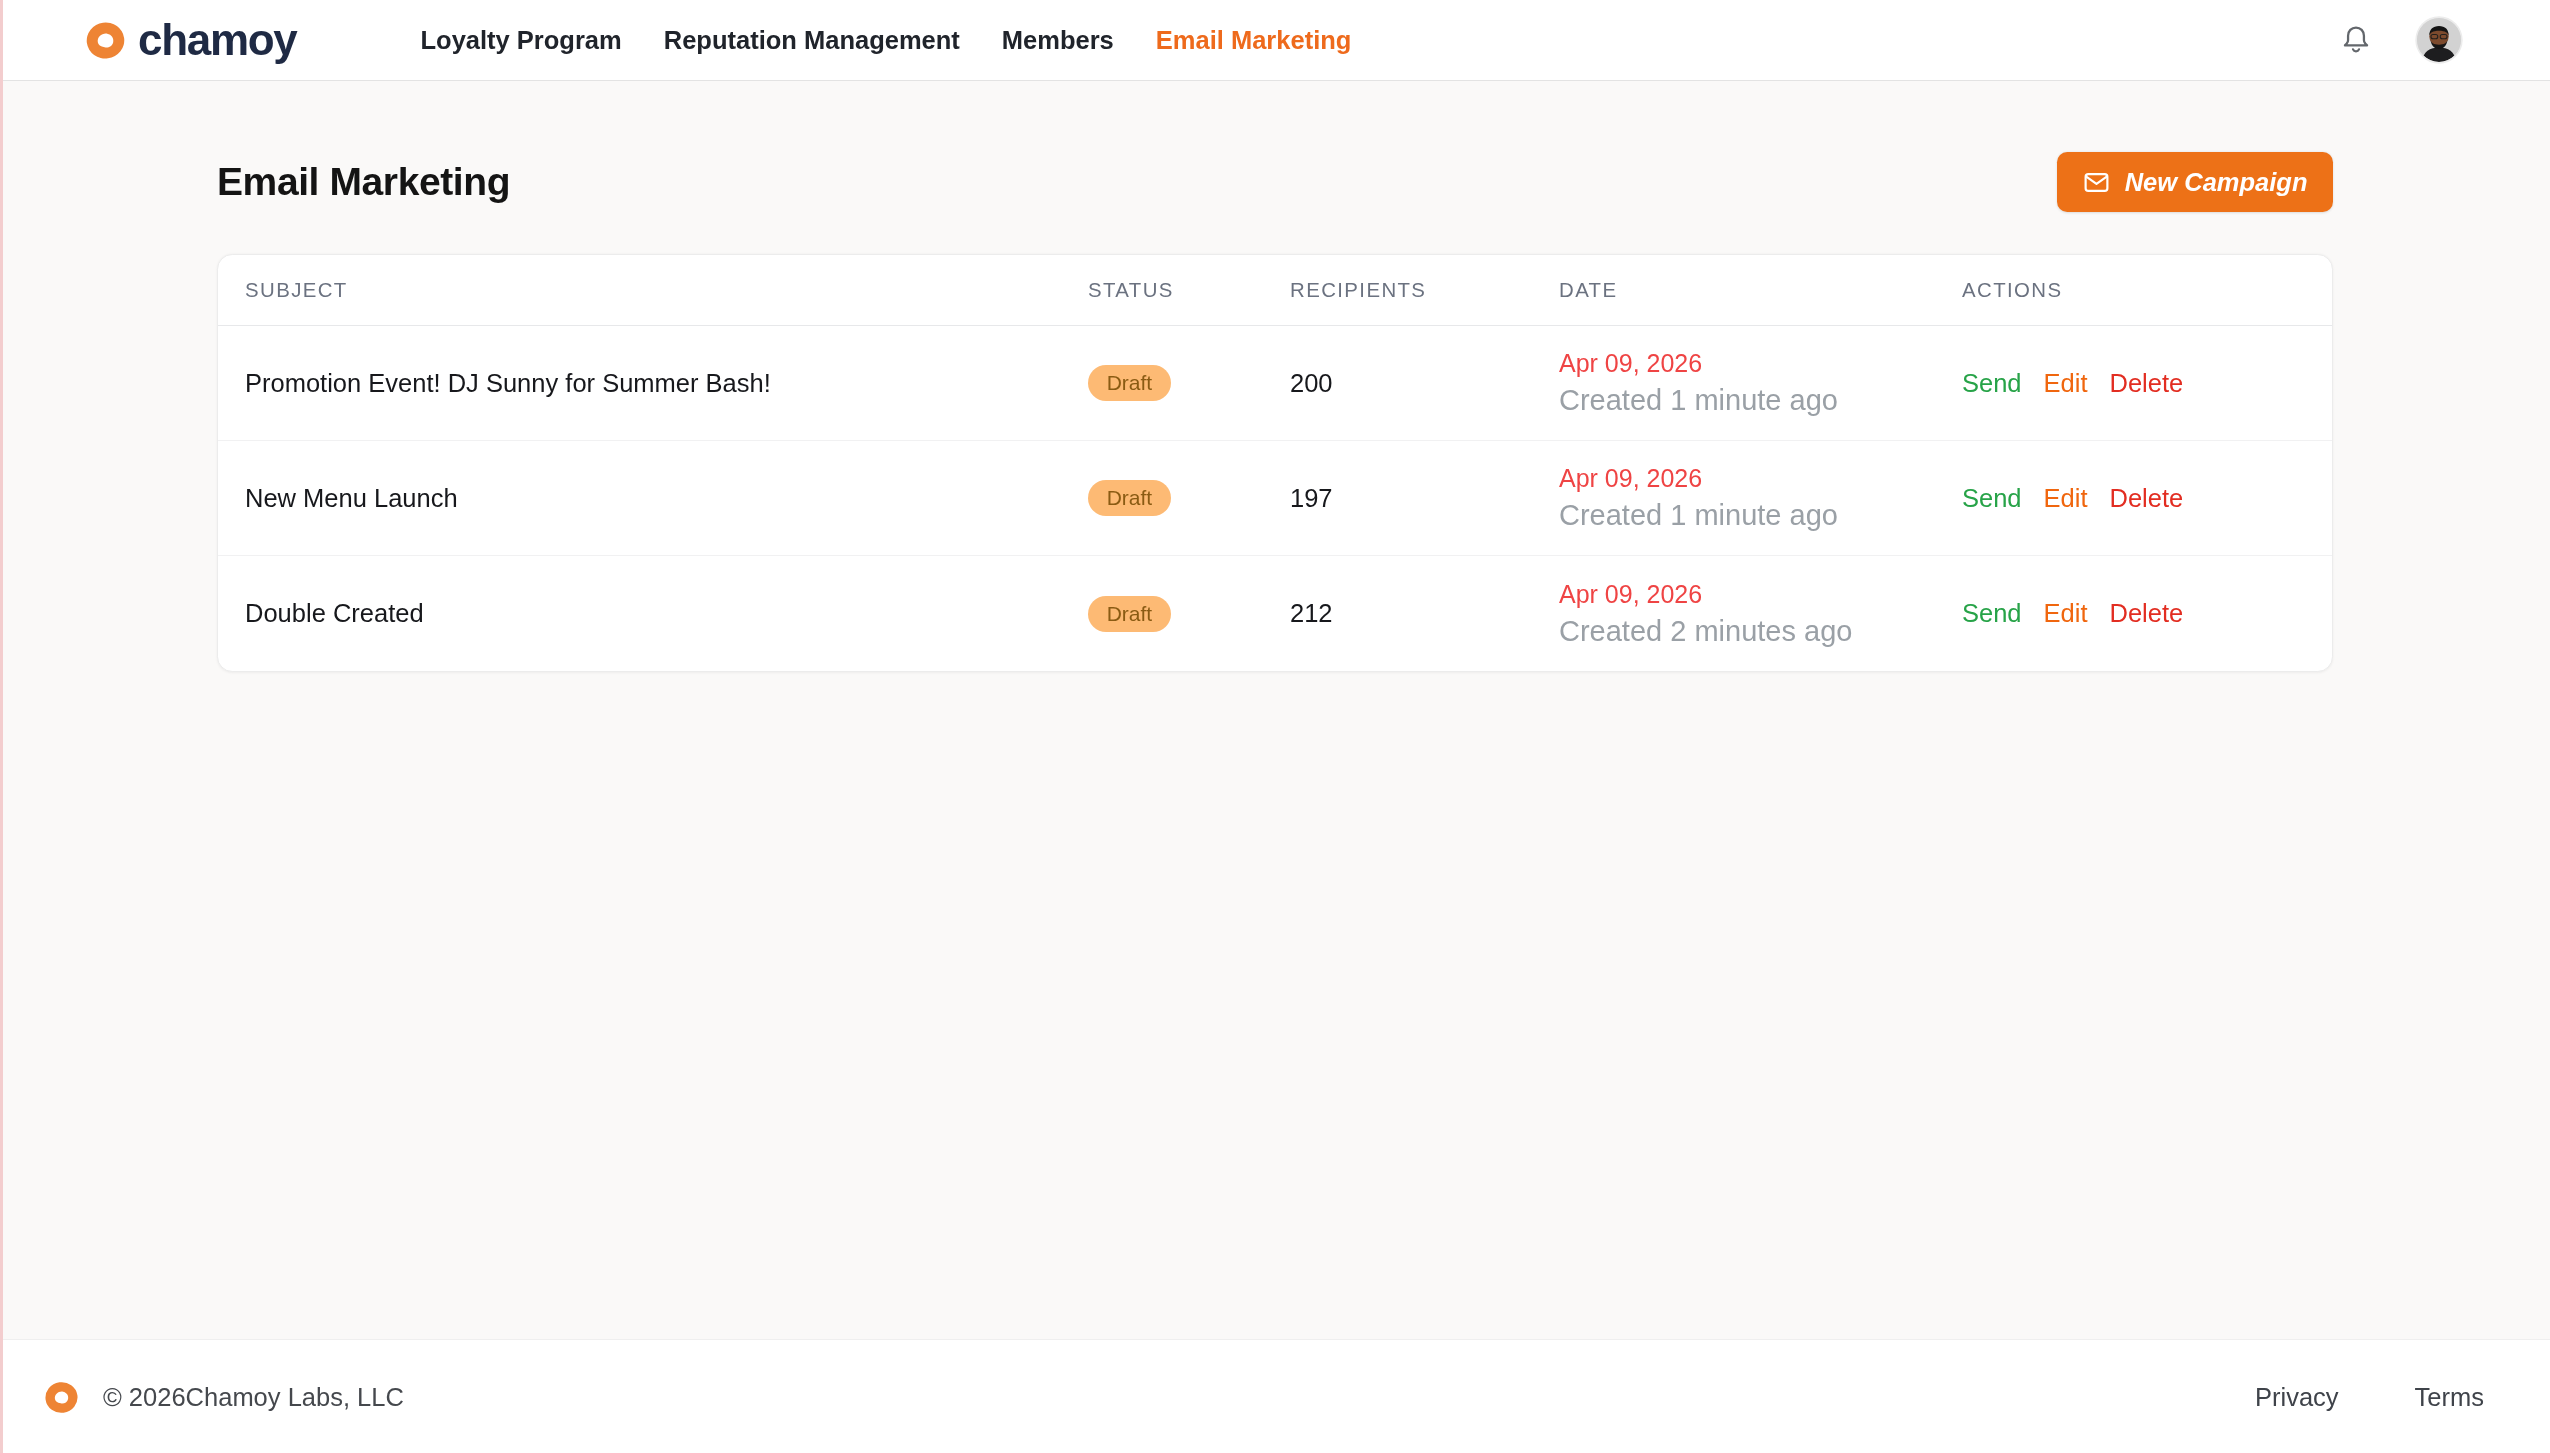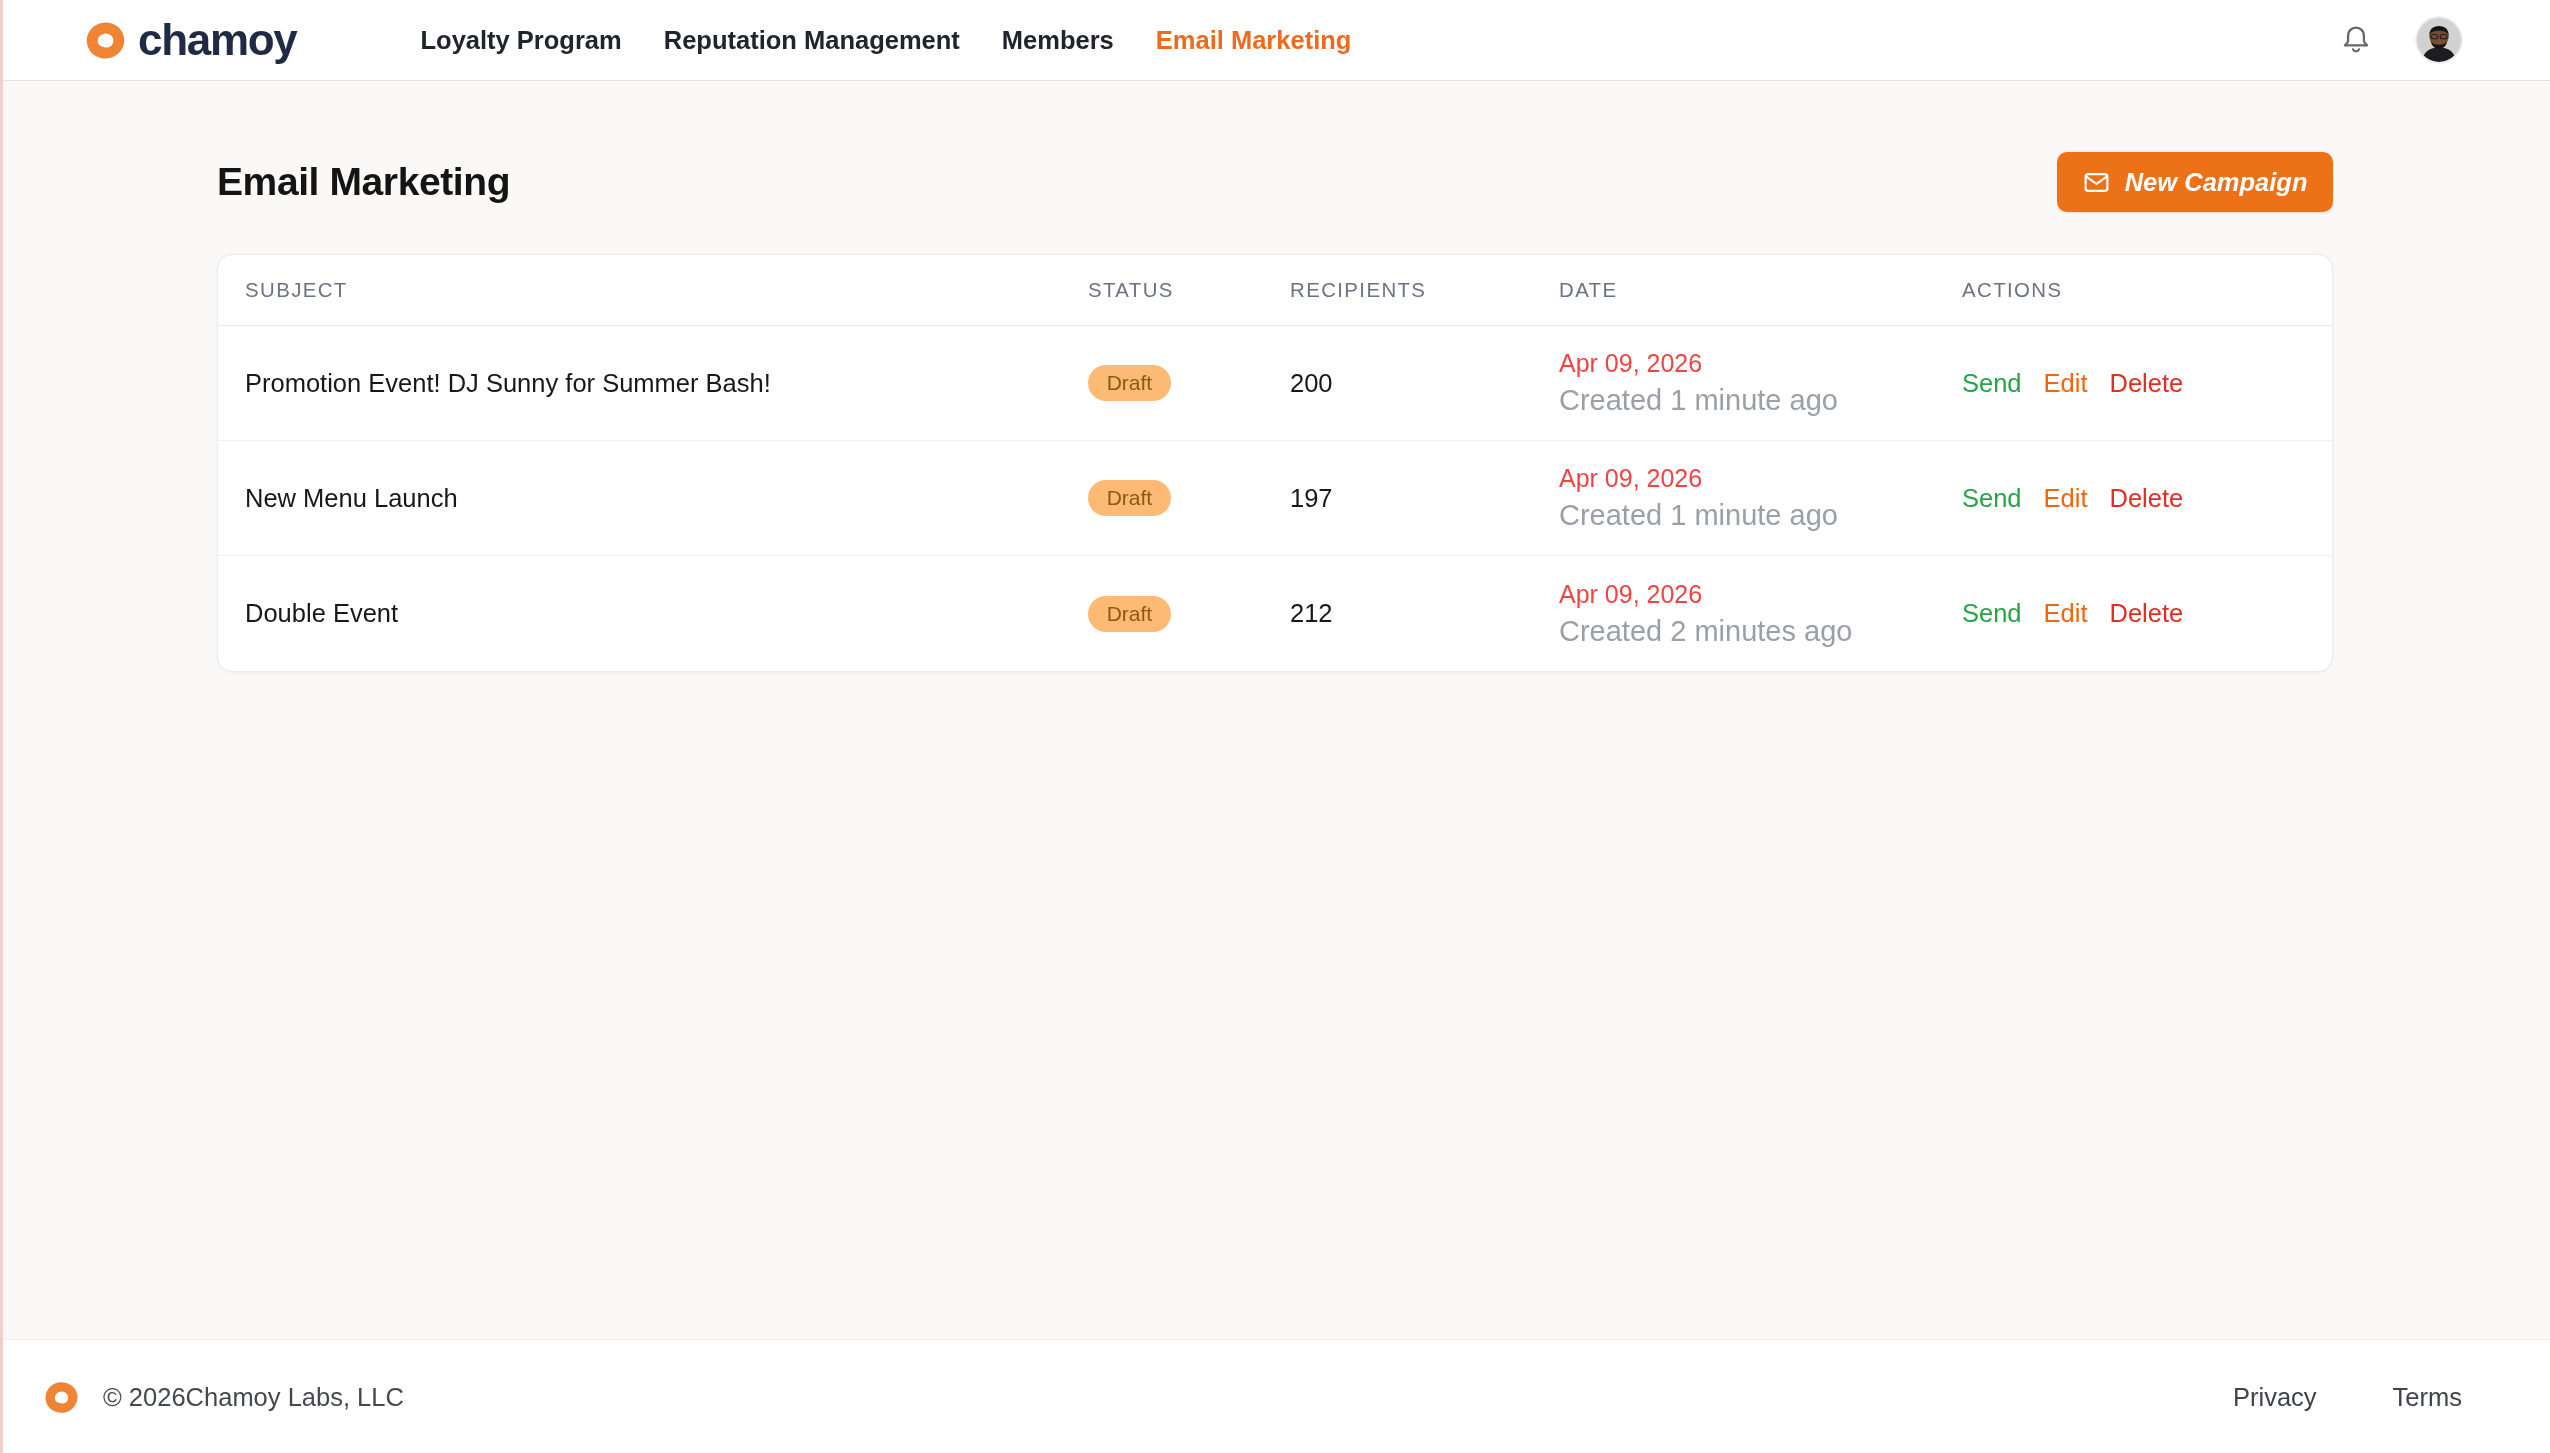--- a/index.html
+++ b/index.html
@@ -71,21 +71,21 @@
   .date-sub { font-size:29px; color:#9aa0a6; margin-top:6px; }
   .actions { display:flex; gap:22px; }
   .action { font-size:25.5px; text-decoration:none; cursor:pointer; }
   .action.send { color:#27a348; }
   .action.edit { color:#f0660e; }
   .action.delete { color:#e22d21; }
 
   
   footer {
     flex:0 0 auto; height:115px; background:#ffffff; border-top:0.8px solid #efefef;
-    display:flex; align-items:center; padding:0 88px 0 44px;
+    display:flex; align-items:center; padding:0 66px 0 44px;
     position:relative; z-index:2;
   }
   .foot-left { display:flex; align-items:center; gap:24px; }
   .copyright { font-size:25.5px; color:#45484d; }
   .foot-links { margin-left:auto; display:flex; gap:76px; }
   .foot-link { font-size:25.5px; color:#3f434a; text-decoration:none; cursor:pointer; }
 </style>
 </head>
 <body>
 
@@ -186,21 +186,21 @@
           <div class="date-sub">Created 1 minute ago</div>
         </div>
         <div class="actions">
           <a class="action send">Send</a>
           <a class="action edit">Edit</a>
           <a class="action delete">Delete</a>
         </div>
       </div>
 
       <div class="grid-row trow">
-        <div class="cell-subject">Double Event</div>
+        <div class="cell-subject">Double Created</div>
         <div><span class="badge">Draft</span></div>
         <div class="cell-num">212</div>
         <div>
           <div class="date-main">Apr 09, 2026</div>
           <div class="date-sub">Created 2 minutes ago</div>
         </div>
         <div class="actions">
           <a class="action send">Send</a>
           <a class="action edit">Edit</a>
           <a class="action delete">Delete</a>

